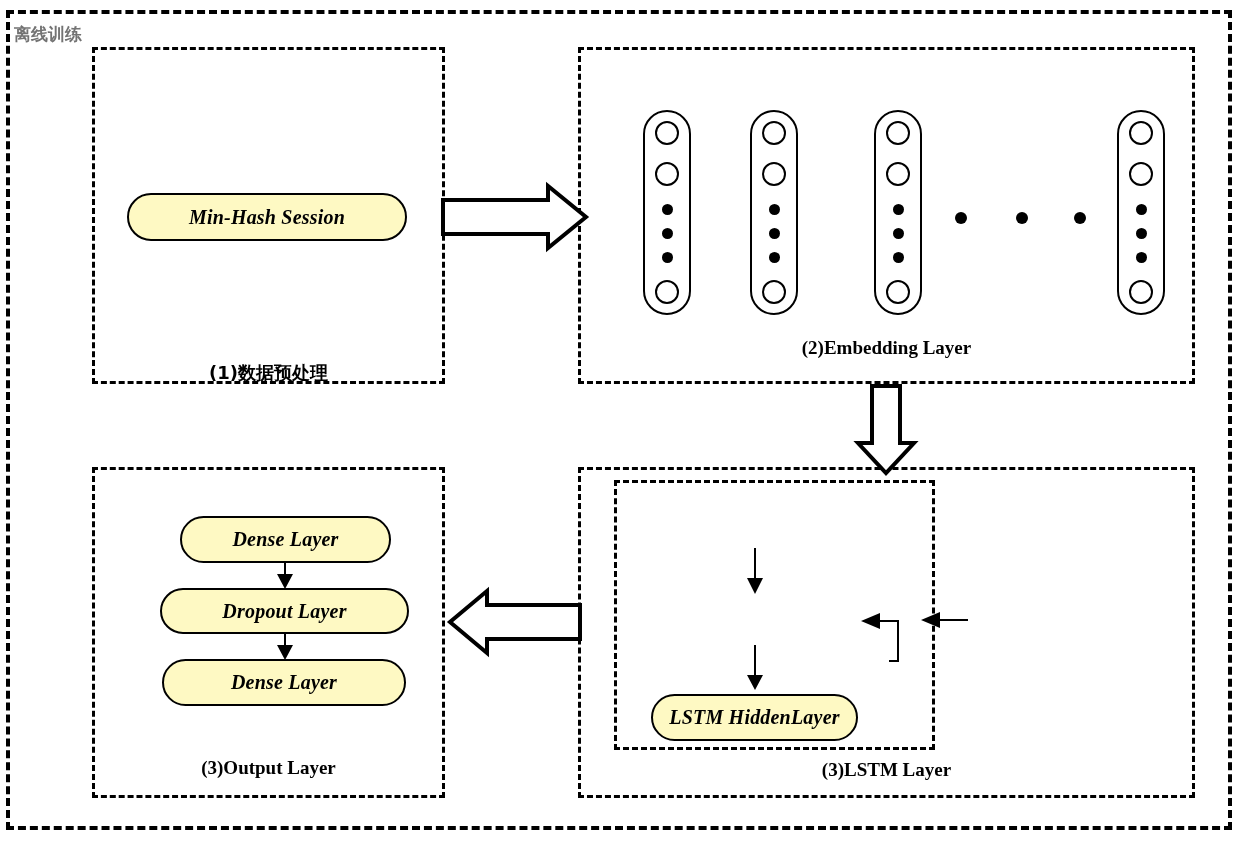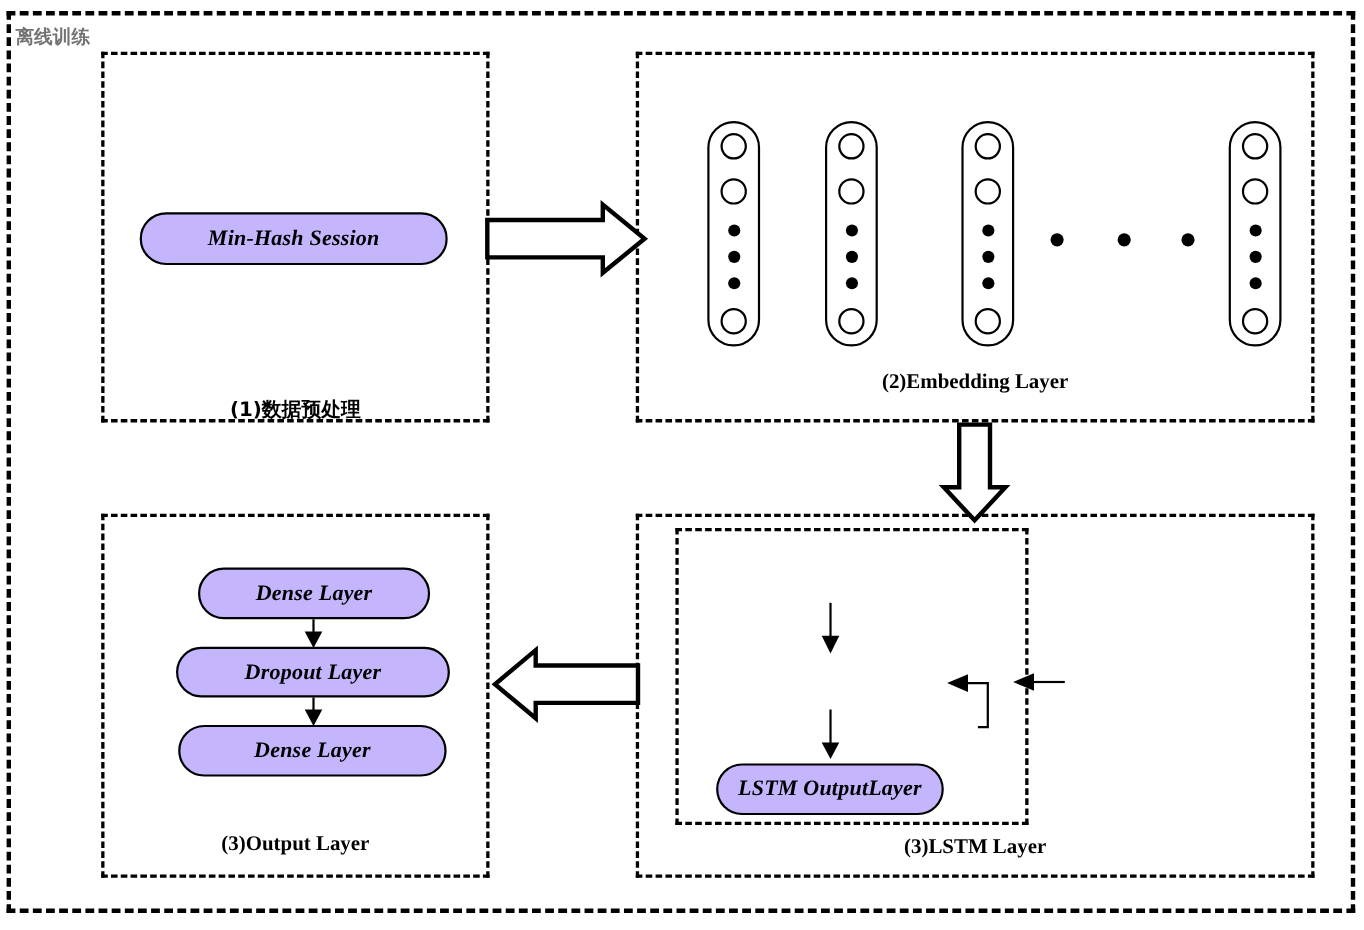--- a/index.html
+++ b/index.html
@@ -60,21 +60,21 @@
     font-family: "DejaVu Sans", "Liberation Sans", sans-serif;
     font-size: 18px;
     margin-top: 28px;
   }
 
   
   .pill {
     position: absolute;
     box-sizing: border-box;
     border: 2px solid #000;
-    background: #c4b5fd;
+    background: #fef9c3;
     display: flex;
     align-items: center;
     justify-content: center;
     color: #000;
     font-style: italic;
     font-weight: bold;
     font-size: 20px;
     font-family: "Liberation Serif", "DejaVu Serif", serif;
     white-space: nowrap;
     letter-spacing: 0.2px;
@@ -214,21 +214,21 @@
   <div class="pill" style="left:162px; top:659px; width:244px; height:47px; border-radius:24px;">Dense Layer</div>
 
   <div class="caption" style="left:92px; top:758px; width:353px;">(3)Output Layer</div>
 
   <div class="dashed-box sub-box" style="left:578px; top:467px; width:617px; height:331px;"></div>
 
   <div class="dashed-box inner-box" style="left:614px; top:480px; width:321px; height:270px;"></div>
 
 
 
-  <div class="pill" style="left:651px; top:694px; width:207px; height:47px; border-radius:24px;">LSTM OutputLayer</div>
+  <div class="pill" style="left:651px; top:694px; width:207px; height:47px; border-radius:24px;">LSTM HiddenLayer</div>
 
 
   <div class="caption" style="left:578px; top:760px; width:617px;">(3)LSTM Layer</div>
 
   <svg id="arrows" viewBox="0 0 1240 845" xmlns="http://www.w3.org/2000/svg">
 
     <polygon points="443,200 548,200 548,186 586,217 548,248 548,234 443,234" fill="#ffffff" stroke="#000000" stroke-width="4" stroke-linejoin="miter"></polygon>
 
     <polygon points="872,386 900,386 900,443 914,443 886,473 858,443 872,443" fill="#ffffff" stroke="#000000" stroke-width="4" stroke-linejoin="miter"></polygon>
 

